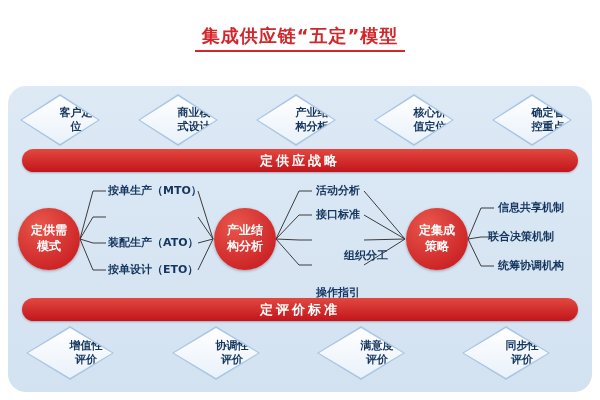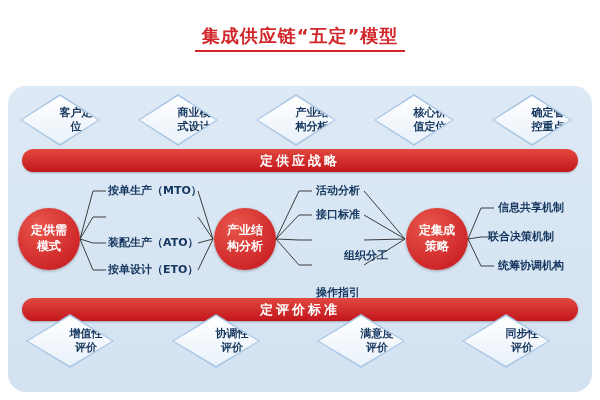--- a/index.html
+++ b/index.html
@@ -20,21 +20,21 @@
   
   .diamond { position:absolute; }
   .diamond-outer { width:100%; height:100%; background:#a9c6e4;
            clip-path:polygon(50% 0,100% 50%,50% 100%,0 50%); }
   .diamond-inner { position:absolute; inset:2px; background:linear-gradient(180deg,#ffffff,#e9f1fa);
            clip-path:polygon(50% 0,100% 50%,50% 100%,0 50%);
            display:flex; align-items:center; justify-content:center; }
   .diamond-label { display:block; width:36px; text-align:center; font-size:11px;
            font-weight:bold; color:#14365e; line-height:1.25;margin-left:32px; }
   .top-diamond { width:80px; height:52px; top:94px; }
-  .bottom-diamond { width:88px; height:54px; top:314px; }
+  .bottom-diamond { width:88px; height:54px; top:326px; }
 
   
   .banner { position:absolute; left:22px; width:556px; height:23px;
             background:linear-gradient(180deg,#e2483f,#c2151c); border-radius:12px;
             color:#ffffff; font-weight:bold; font-size:13px; letter-spacing:3px;
             display:flex; align-items:center; justify-content:center;
             box-shadow:0 1px 2px rgba(0,0,0,0.25); }
   #banner-strategy { top:149px; }
   #banner-evaluation { top:298px; }
 

